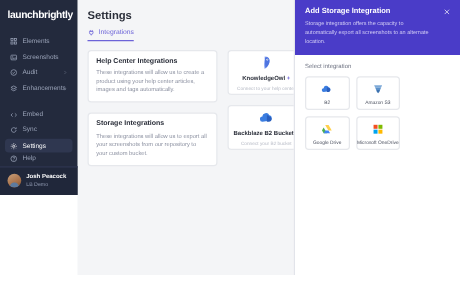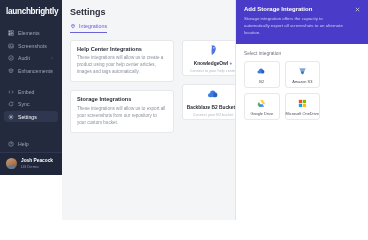--- a/index.html
+++ b/index.html
@@ -6,21 +6,21 @@
   html, body {
     width: 368px; height: 220px;
     overflow: hidden;
     font-family: "Liberation Sans", sans-serif;
     background: #ffffff;
   }
   .app { display: flex; width: 368px; height: 220px; position: relative; }
 
   
   .sidebar {
-    width: 62px; height: 175px;
+    width: 62px; height: 156px;
     background: #232a3d;
     display: flex; flex-direction: column;
     flex: 0 0 62px;
     position: relative;
   }
   .logo {
     padding: 7px 0 8px 6px;
     color: #ffffff;
     font-size: 8.2px;
     font-weight: bold;

